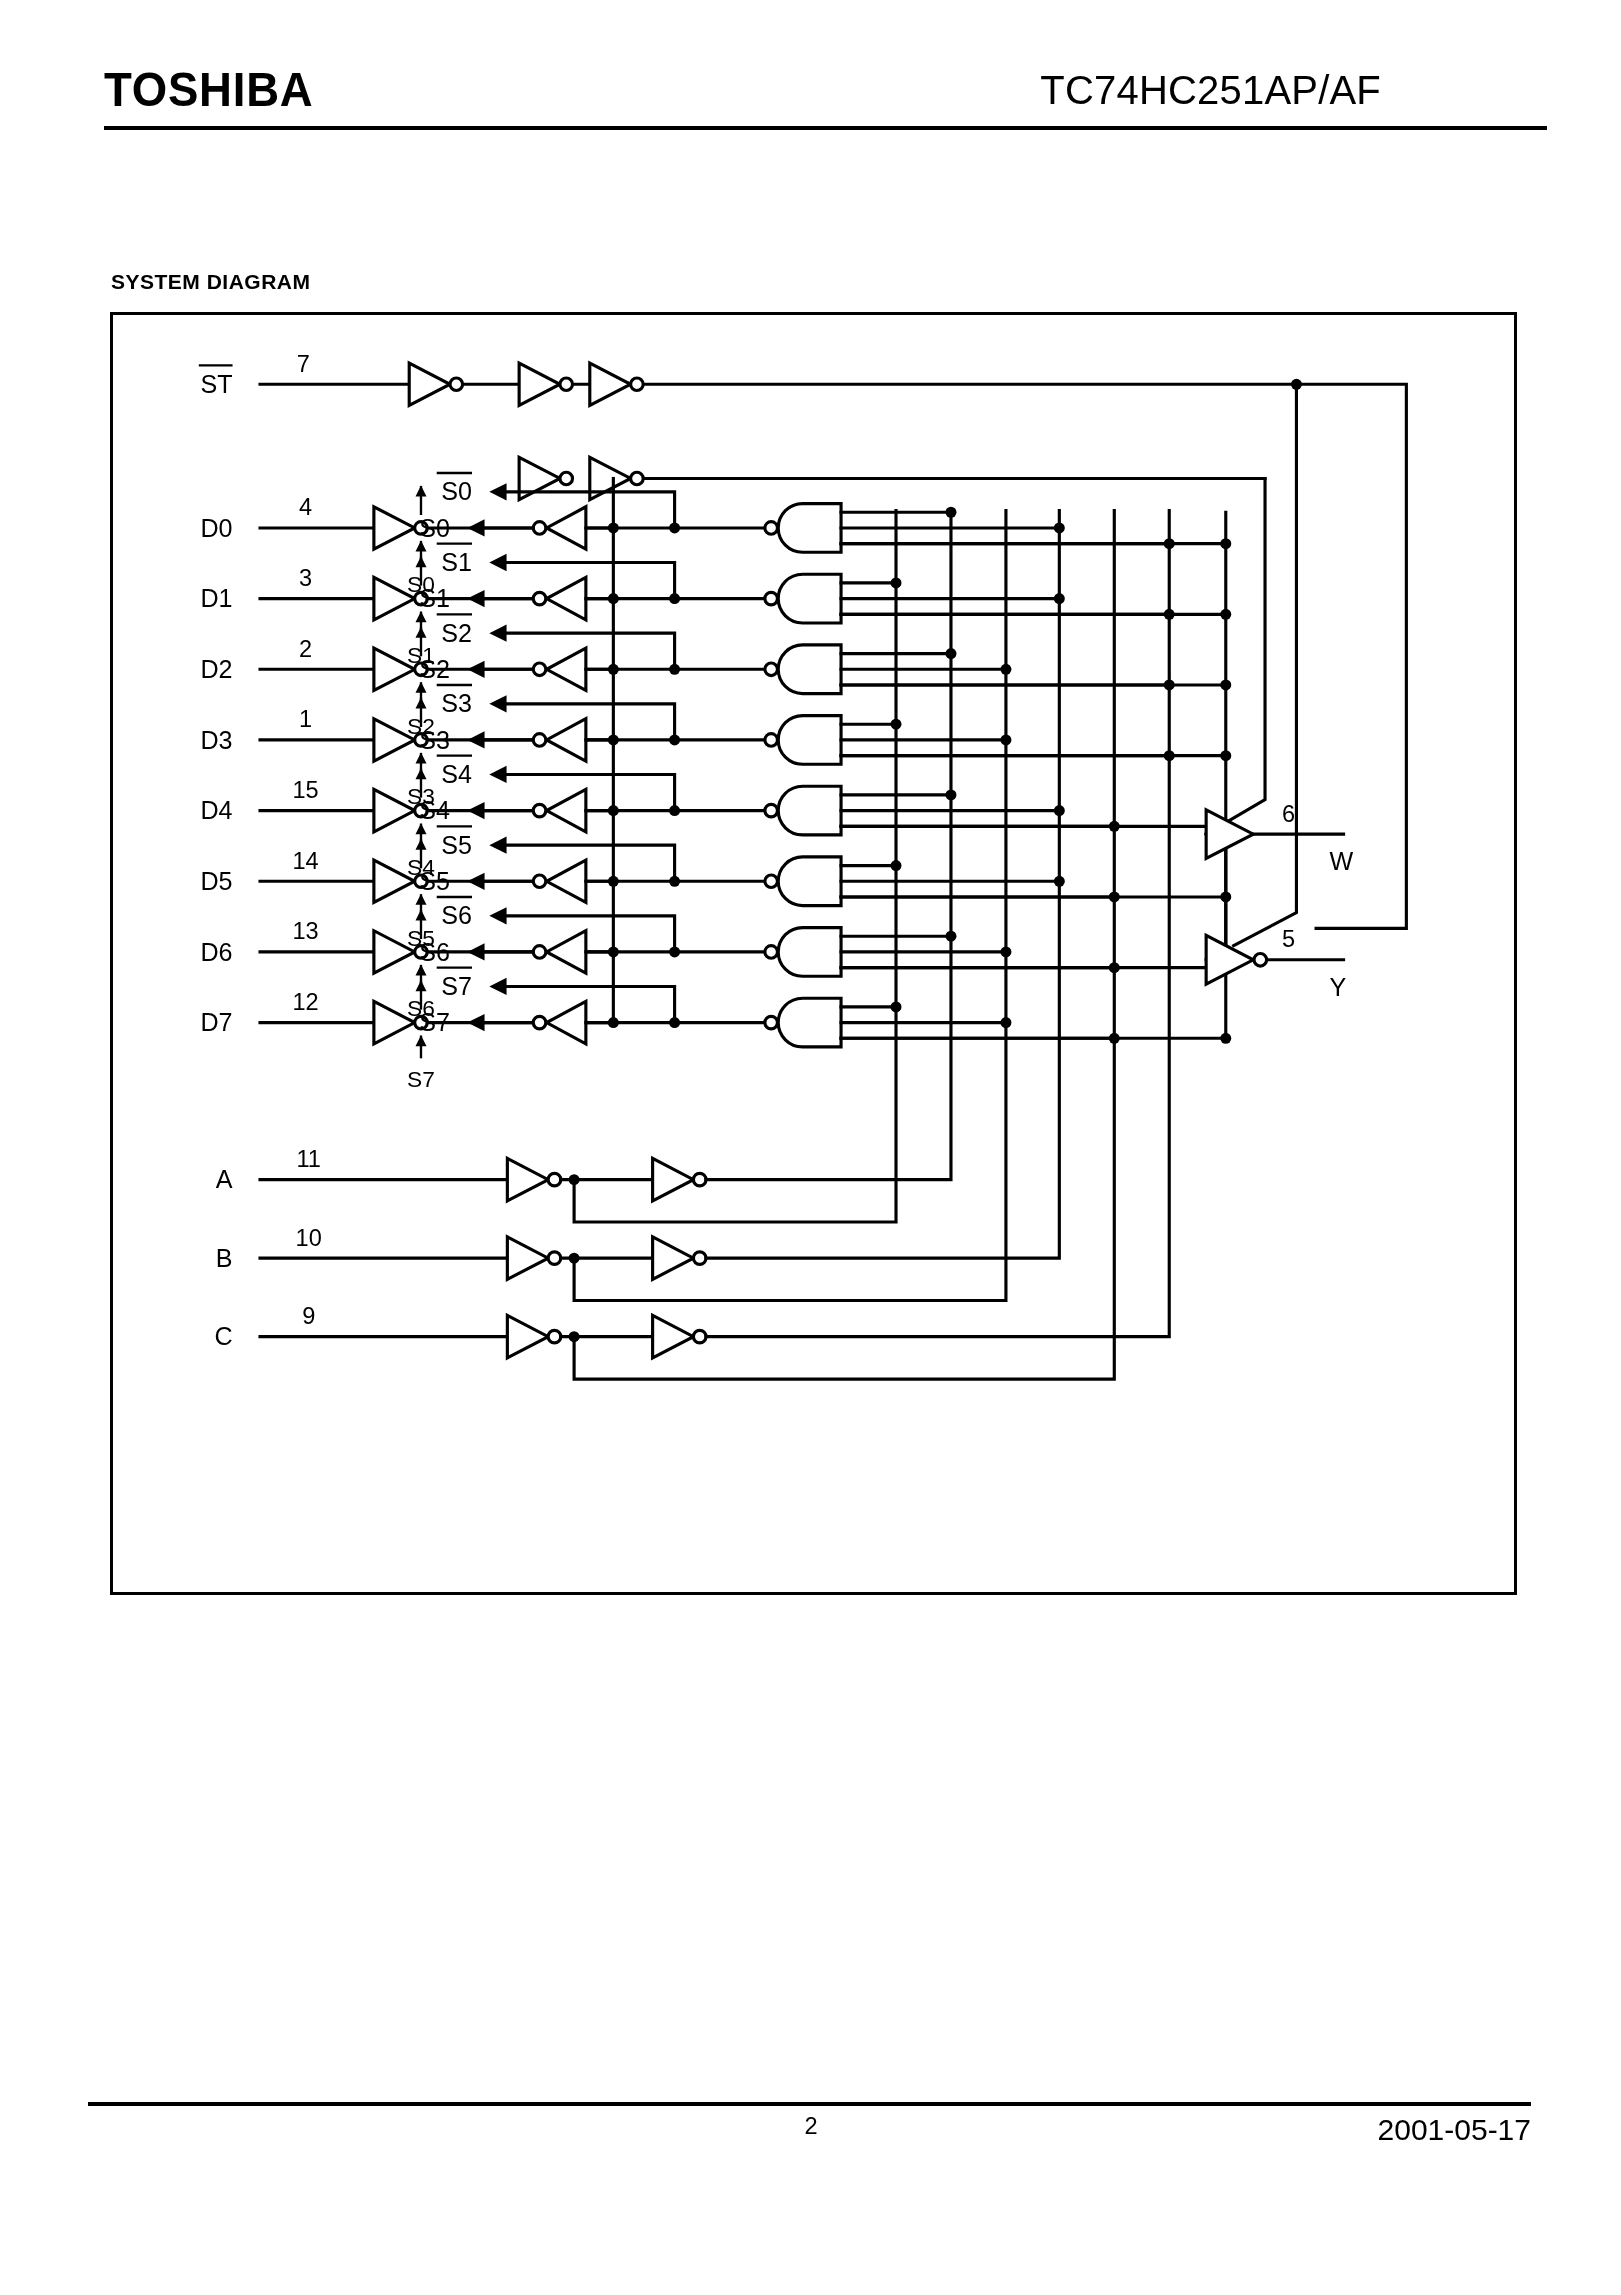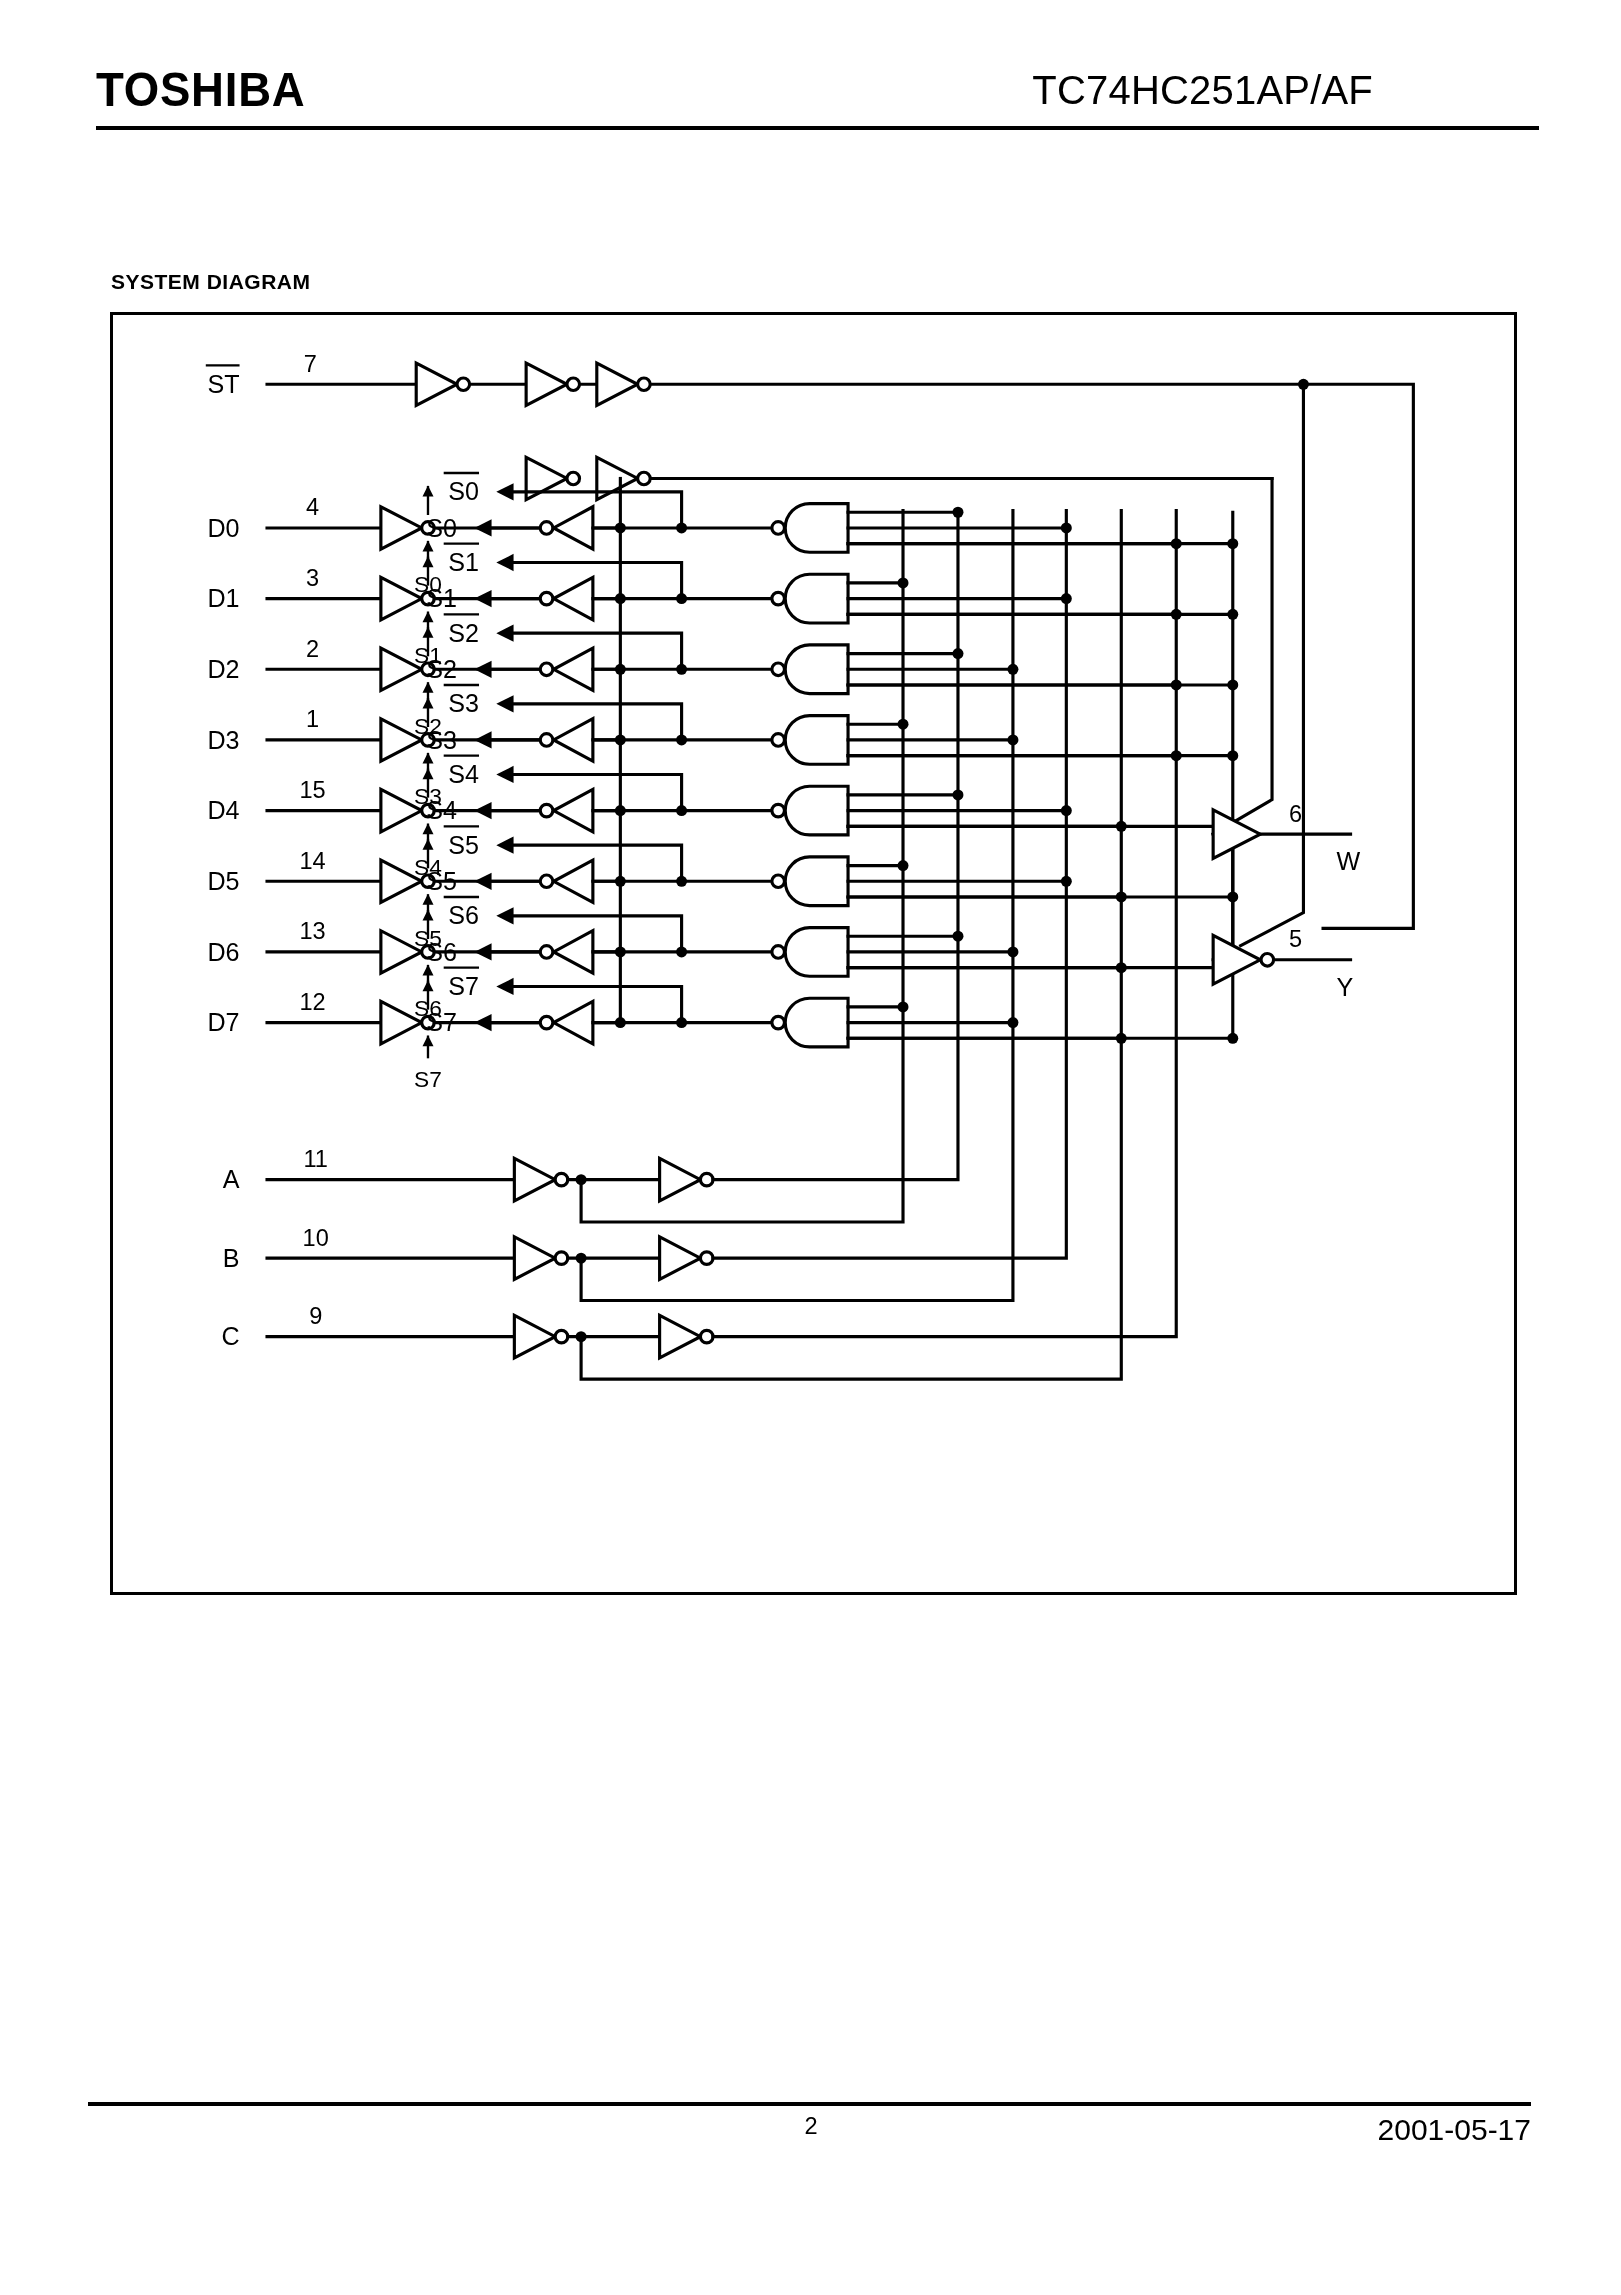--- a/index.html
+++ b/index.html
@@ -2,37 +2,37 @@
 <html style="font-size:12.6px"><head>
 <meta charset="utf-8">
 <style>
   html,body{margin:0;padding:0;background:#fff;}
   body{width:1622px;height:2295px;position:relative;
        font-family:"Liberation Sans","DejaVu Sans",sans-serif;color:#000;}
 
   .page{position:absolute;inset:0;}
 
   
-  .hdr{position:absolute;left:8px;top:0;width:1456px;height:137px;}
+  .hdr{position:absolute;left:16px;top:0;width:1456px;height:137px;}
   .logo{position:absolute;left:88px;top:61px;
         font-family:"Liberation Sans","DejaVu Sans",sans-serif;
         font-weight:bold;font-size:49px;letter-spacing:0.8px;
         transform:scaleX(.93);transform-origin:left center;}
   .partno{position:absolute;right:91px;top:68px;
           font-size:40px;letter-spacing:0.2px;white-space:nowrap;}
   .hdr-rule{position:absolute;left:88px;top:126px;width:1443px;height:3.9px;background:#000;}
 
   
   .sect-title{position:absolute;left:111px;top:270px;
               font-size:21px;font-weight:bold;letter-spacing:0.5px;}
 
   
   .frame{position:absolute;left:110px;top:312px;width:1407px;height:1283px;
          border:3.9px solid #000;box-sizing:border-box;background:#fff;}
-  .svgwrap{position:absolute;left:110px;top:312px;width:1407px;height:1082px;}
+  .svgwrap{position:absolute;left:103px;top:312px;width:1407px;height:1082px;}
 
   
   .ftr-rule{position:absolute;left:88px;top:2102px;width:1443px;height:3.9px;background:#000;}
   .pageno{position:absolute;left:0;top:2113px;width:1622px;text-align:center;font-size:23.6px;}
   .ftr-date{position:absolute;right:91px;top:2113px;font-size:30px;}
 
   svg{display:block;}
   svg text{font-family:"Liberation Sans","DejaVu Sans",sans-serif;fill:#000;}
 </style>
 </head>

